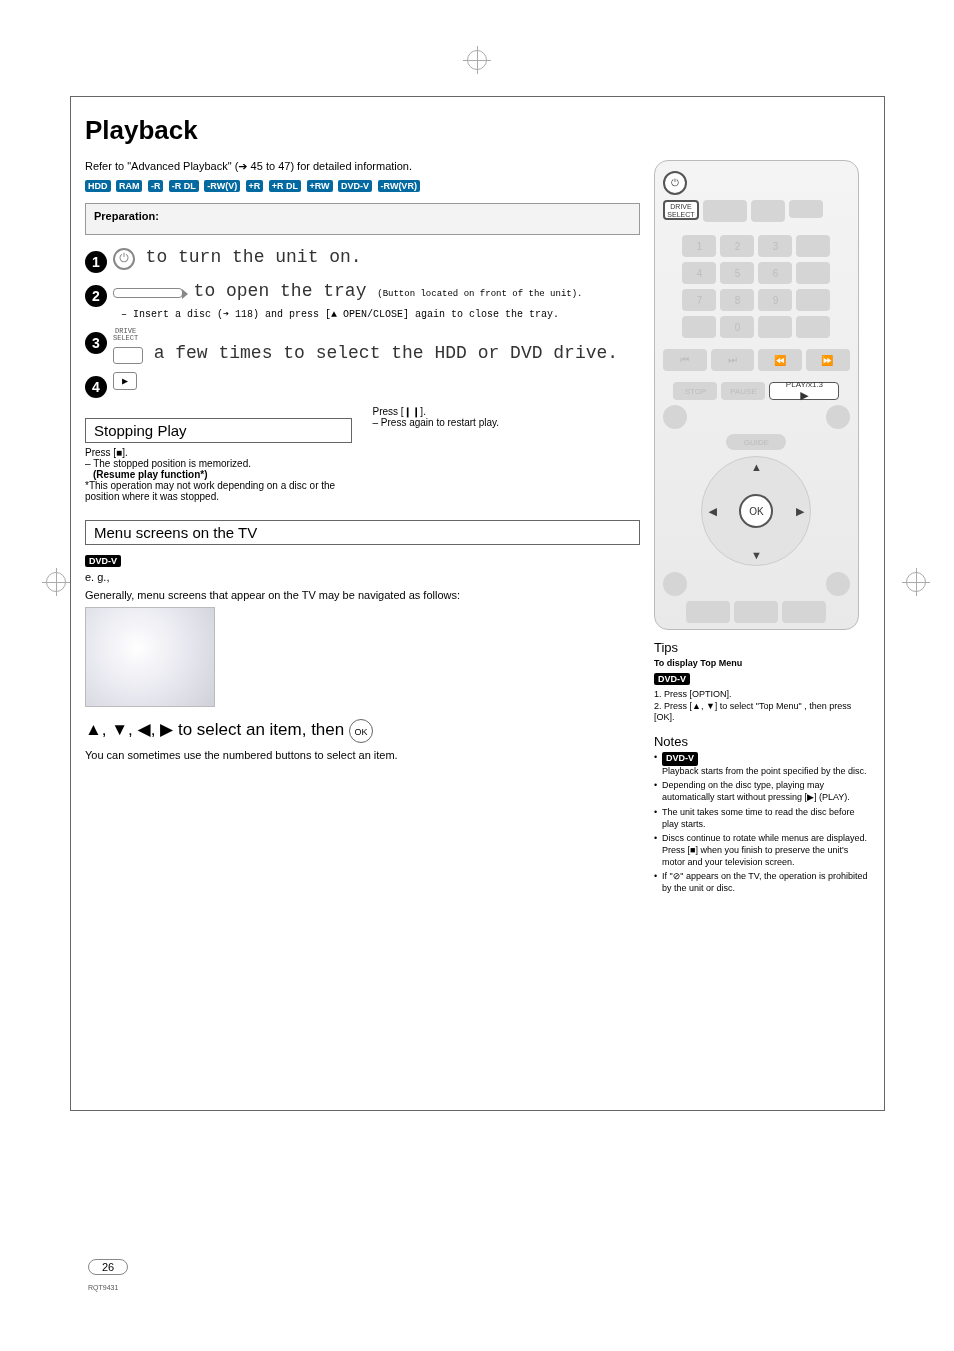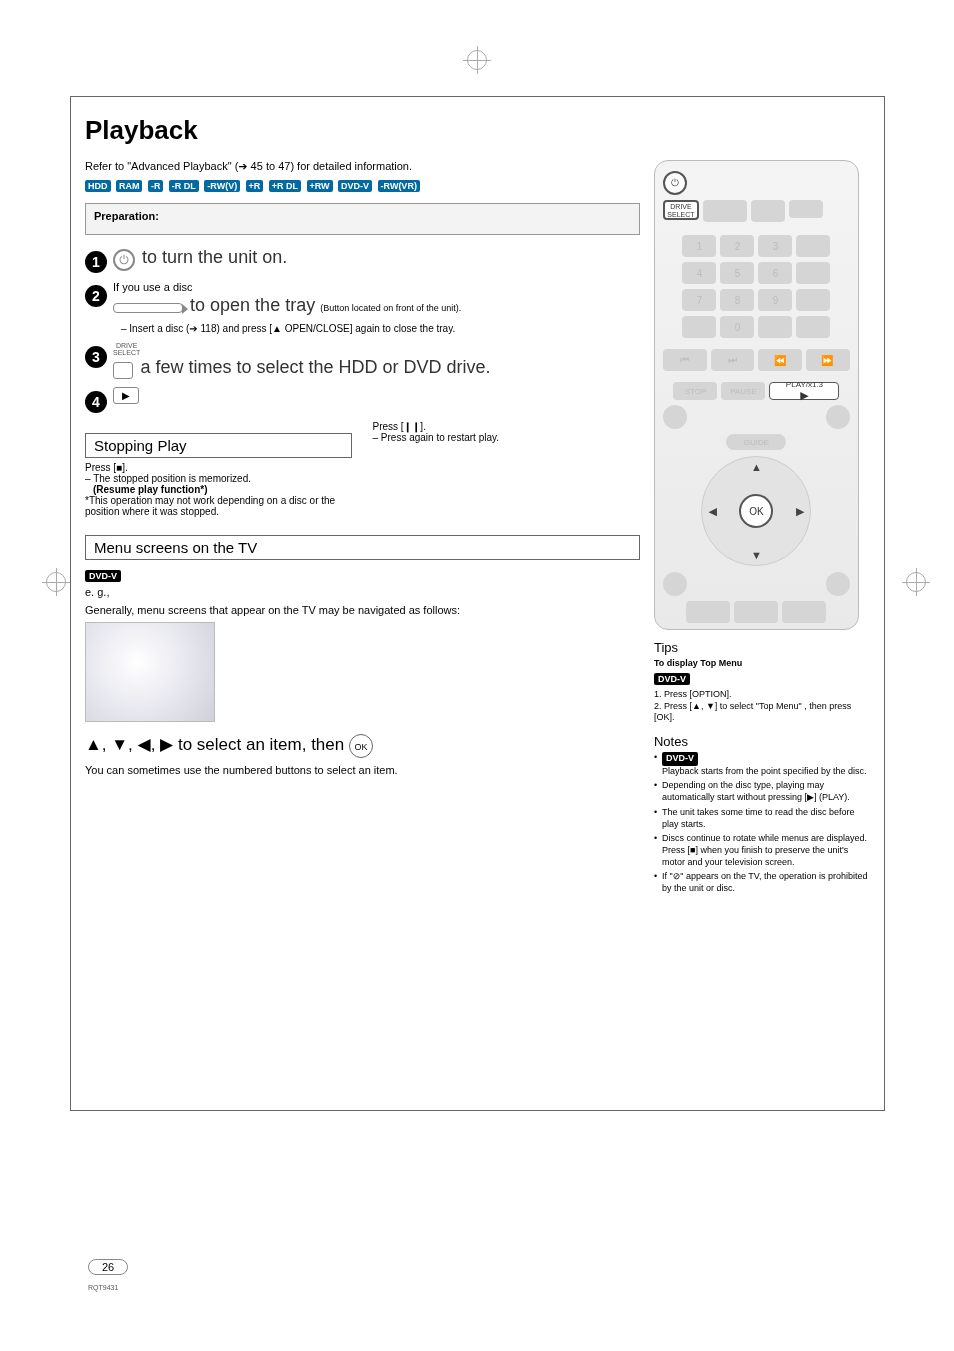--- a/index.html
+++ b/index.html
@@ -63,21 +63,21 @@
     background: #000;
     color: #fff;
     font-weight: bold;
     font-size: 14px;
     display: flex;
     align-items: center;
     justify-content: center;
     flex-shrink: 0;
     margin-top: 4px;
   }
-  .step-body { flex: 1; font-size: 11px; }
+  .step-body { flex: 1; font-size: 11px; font-family: Liberation Mono, monospace; }
   .step-large { font-size: 18px; color: #333; }
   .step-sub { font-size: 9px; }
   .icon-box {
     display: inline-block;
     border: 1px solid #888;
     border-radius: 3px;
     padding: 2px 5px;
     font-size: 10px;
     vertical-align: middle;
     margin-right: 4px;
@@ -286,21 +286,20 @@
         <div class="step-body">
           <span class="icon-circle">⏻</span>
           <span class="step-large"> to turn the unit on.</span>
         </div>
       </div>
 
       
       <div class="step">
         <div class="step-num">2</div>
         <div class="step-body">
-          <div style="font-size:11px;margin-bottom:2px;">If you use a disc</div>
           <div>
             <span class="tray"></span>
             <span class="step-large"> to open the tray </span>
             <span class="step-sub">(Button located on front of the unit).</span>
           </div>
           <div style="font-size:10px;margin-top:7px;padding-left:8px;">
             <span>– Insert a disc (</span>➔<span> 118) and press [▲ OPEN/CLOSE] again to close the tray.</span>
           </div>
         </div>
       </div>

